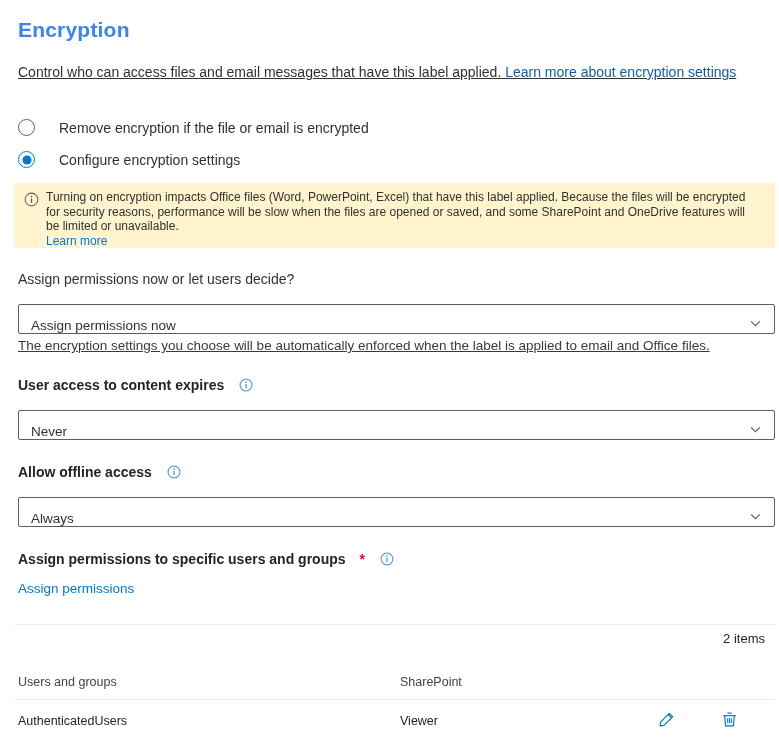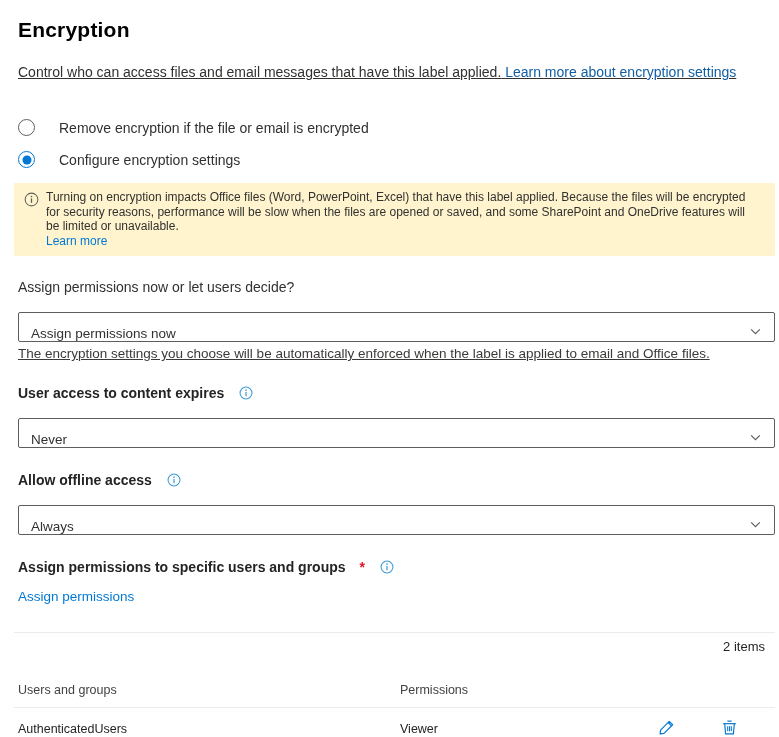--- a/index.html
+++ b/index.html
@@ -9,21 +9,21 @@
     font-family: "Liberation Sans", sans-serif;
     color: #323130;
     overflow: hidden;
   }
   .content { padding: 0 4px 0 18px; width: 779px; }
 
   .page-title {
     margin-top: 18px;
     font-size: 21px;
     font-weight: 700;
-    color: #000000;
+    color: #3b82f6;
     letter-spacing: 0.2px;
   }
   .page-desc {
     margin-top: 22px;
     font-size: 14px;
     color: #323130;
     text-decoration: underline;
   }
   a.link { color: #115ea3; text-decoration: none; cursor: pointer; }
   a.link-bright { color: #0078d4; text-decoration: none; cursor: pointer; }
@@ -42,21 +42,21 @@
     width: 9px; height: 9px; border-radius: 50%;
     background: #0078d4; transform: translate(-50%, -50%);
   }
   .radio-label { margin-left: 24px; font-size: 14px; color: #323130; }
 
   
   .banner {
     margin-left: -4px; margin-top: 1px;
     width: 761px;
     background: #fff4ce;
-    padding: 7px 14px 8px 10px;
+    padding: 7px 14px 0 10px;
     display: flex;
     border-radius: 1px;
   }
   .banner-icon { flex: 0 0 auto; margin: 2px 7px 0 0; }
   .banner-text { font-size: 12px; line-height: 14.5px; color: #323130; }
   .banner-text a { font-size: 12px; }
 
   
   .q-label { margin-top: 23px; font-size: 14px; color: #323130; }
   .dropdown {
@@ -208,21 +208,21 @@
   </div>
 
   <a class="link-bright assign-link">Assign permissions</a>
 
   <div class="divider" style="margin-top: 27px;"></div>
 
   <div class="items-count">2 items</div>
 
   <div class="tbl-header">
     <span class="col-users">Users and groups</span>
-    <span class="col-perm">Permissions</span>
+    <span class="col-perm">SharePoint</span>
   </div>
 
   <div class="divider"></div>
 
   <div class="tbl-row">
     <span class="col-users">AuthenticatedUsers</span>
     <span class="col-perm">Viewer</span>
     <span class="col-actions">
       <button class="icon-btn">
         <span>

